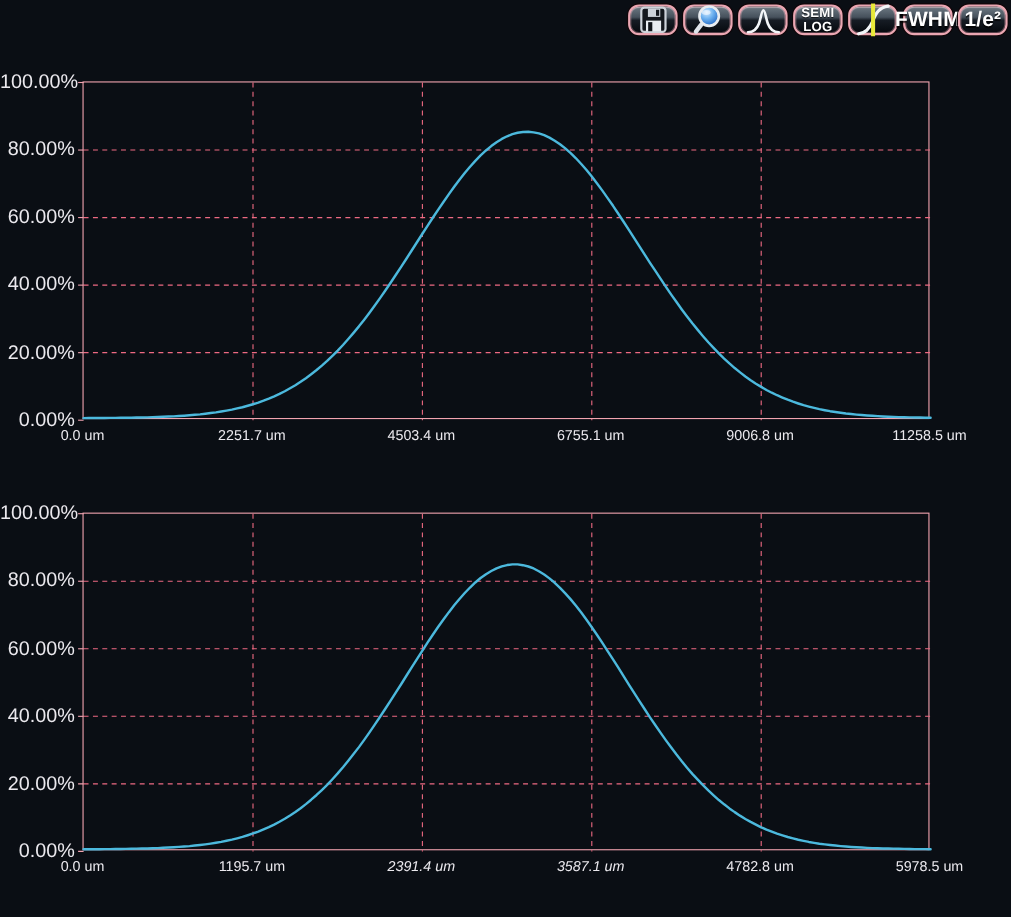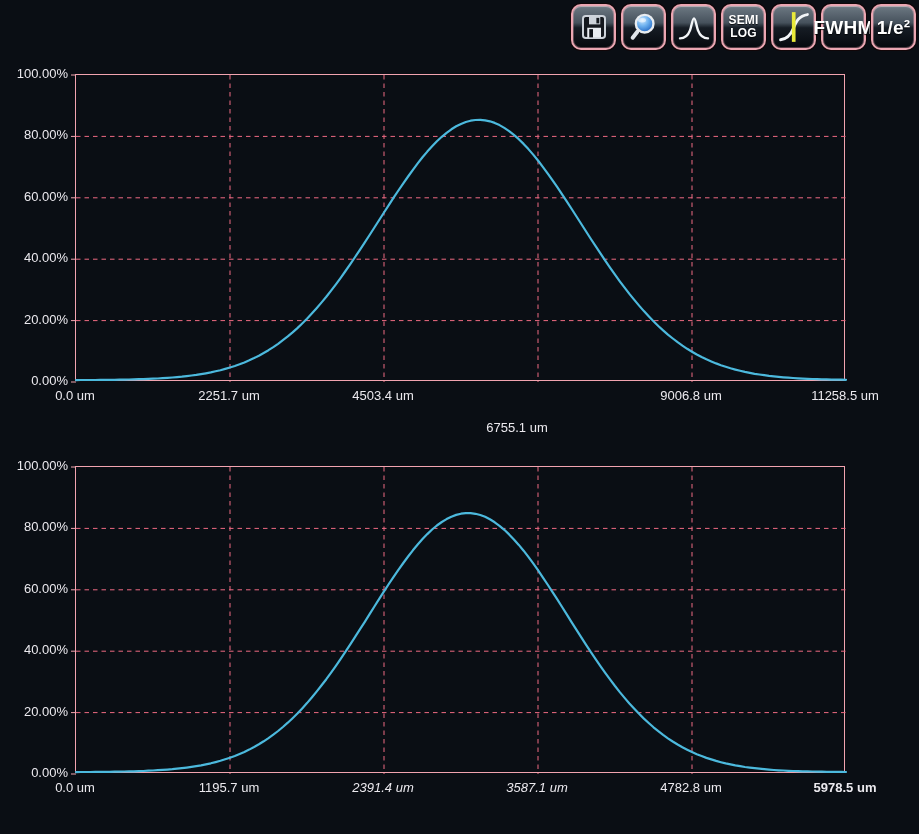--- a/index.html
+++ b/index.html
@@ -10,38 +10,38 @@
     --axis-text:#ebe9ee;
     --btn-border:#eba6b2;
   }
   *{box-sizing:border-box;margin:0;padding:0;}
   html,body{width:919px;height:834px;background:var(--bg);overflow:hidden;
     font-family:"Liberation Sans",sans-serif;}
   .screen{position:relative;width:919px;height:834px;background:var(--bg);}
 
   
   .toolbar{position:absolute;top:4px;right:3px;display:flex;gap:5px;}
-  .tb-btn{width:45px;height:46px;border-radius:10px;border:2px solid var(--btn-border);
+  .tb-btn{width:45px;height:28px;border-radius:10px;border:2px solid var(--btn-border);
     background:linear-gradient(180deg,#6d7983 0%,#46515c 40%,#161c24 52%,#05080d 100%);
     box-shadow:0 0 0 1px #120608, inset 0 1px 1px rgba(255,255,255,.35),
                inset 0 0 0 1px rgba(230,160,175,.35);
     display:flex;flex-direction:column;align-items:center;justify-content:center;
     color:#fff;cursor:pointer;padding:0;}
   .tb-btn svg{display:block;}
   .tb-line{font-size:12px;font-weight:bold;line-height:13px;color:#fff;
     text-shadow:0 1px 1px rgba(0,0,0,.8);letter-spacing:.2px;white-space:nowrap;}
   .tb-line.big{font-size:19px;}
 
   
   .chart{position:absolute;left:0;width:919px;}
   .plot{position:absolute;left:75px;top:0;width:770px;height:307px;
     border:1px solid var(--border);}
   .plot svg{position:absolute;left:0;top:0;overflow:visible;}
   .y-tick{position:absolute;left:0;width:68px;text-align:right;
-    font-size:13px;color:var(--axis-text);line-height:16px;}
+    font-size:18px;color:var(--axis-text);line-height:16px;}
   .x-tick{position:absolute;width:130px;text-align:center;top:314px;
     font-size:13px;color:var(--axis-text);line-height:15px;}
 </style>
 </head>
 <body>
 
 <div class="screen">
   <div class="toolbar" id="toolbar">
       <button class="tb-btn">
         <span>
@@ -120,21 +120,21 @@
             <line x1="307.99999999999994" y1="0" x2="307.99999999999994" y2="307"></line>
             <line x1="462" y1="0" x2="462" y2="307"></line>
             <line x1="615.9999999999999" y1="0" x2="615.9999999999999" y2="307"></line>
           </g>
           <polyline points="0.0,305.1 4.8,305.0 9.6,305.0 14.4,305.0 19.2,305.0 24.1,304.9 28.9,304.9 33.7,304.8 38.5,304.8 43.3,304.7 48.1,304.6 52.9,304.5 57.8,304.4 62.6,304.2 67.4,304.1 72.2,303.9 77.0,303.7 81.8,303.5 86.6,303.2 91.4,302.9 96.3,302.5 101.1,302.1 105.9,301.7 110.7,301.1 115.5,300.5 120.3,299.9 125.1,299.1 129.9,298.3 134.8,297.4 139.6,296.3 144.4,295.2 149.2,293.9 154.0,292.5 158.8,291.0 163.6,289.3 168.4,287.4 173.3,285.3 178.1,283.1 182.9,280.7 187.7,278.0 192.5,275.2 197.3,272.1 202.1,268.8 206.9,265.2 211.8,261.4 216.6,257.4 221.4,253.1 226.2,248.5 231.0,243.7 235.8,238.6 240.6,233.2 245.4,227.6 250.3,221.7 255.1,215.6 259.9,209.3 264.7,202.8 269.5,196.0 274.3,189.1 279.1,182.0 283.9,174.8 288.8,167.4 293.6,160.0 298.4,152.5 303.2,145.0 308.0,137.5 312.8,130.1 317.6,122.7 322.4,115.5 327.3,108.4 332.1,101.5 336.9,94.8 341.7,88.4 346.5,82.3 351.3,76.6 356.1,71.3 360.9,66.3 365.8,61.8 370.6,57.8 375.4,54.3 380.2,51.3 385.0,48.9 389.8,47.0 394.6,45.7 399.4,45.0 404.3,44.8 409.1,45.3 413.9,46.3 418.7,47.9 423.5,50.1 428.3,52.9 433.1,56.1 437.9,59.9 442.8,64.2 447.6,68.9 452.4,74.1 457.2,79.6 462.0,85.5 466.8,91.8 471.6,98.3 476.4,105.1 481.3,112.1 486.1,119.3 490.9,126.6 495.7,134.0 500.5,141.5 505.3,149.0 510.1,156.5 514.9,164.0 519.8,171.3 524.6,178.6 529.4,185.8 534.2,192.8 539.0,199.6 543.8,206.3 548.6,212.7 553.4,218.9 558.3,224.9 563.1,230.6 567.9,236.1 572.7,241.3 577.5,246.3 582.3,251.0 587.1,255.4 591.9,259.6 596.8,263.5 601.6,267.2 606.4,270.6 611.2,273.8 616.0,276.7 620.8,279.5 625.6,282.0 630.4,284.3 635.3,286.4 640.1,288.4 644.9,290.2 649.7,291.8 654.5,293.3 659.3,294.6 664.1,295.8 668.9,296.9 673.8,297.9 678.6,298.8 683.4,299.5 688.2,300.2 693.0,300.9 697.8,301.4 702.6,301.9 707.4,302.3 712.2,302.7 717.1,303.0 721.9,303.3 726.7,303.6 731.5,303.8 736.3,304.0 741.1,304.2 745.9,304.3 750.8,304.4 755.6,304.6 760.4,304.6 765.2,304.7 770.0,304.8" fill="none" stroke="#4cb9dd" stroke-width="2.2" stroke-linejoin="round" stroke-linecap="round"></polyline>
         </svg>
       </div>
       <div class="x-tick" style="left: 10px;">0.0 um</div>
       <div class="x-tick" style="left: 164px;">2251.7 um</div>
       <div class="x-tick" style="left: 318px;">4503.4 um</div>
-      <div class="x-tick" style="left: 452px; margin-top: 32px;">6755.1 um</div>
+      <div class="x-tick" style="left: 472px;">6755.1 um</div>
       <div class="x-tick" style="left: 626px;">9006.8 um</div>
       <div class="x-tick" style="left: 780px;">11258.5 um</div>
     </div>
   <div class="chart" id="chart-1" style="top:466px;">
       <div class="y-tick" style="top: -8px;">100.00%</div>
       <div class="y-tick" style="top: 53.4px;">80.00%</div>
       <div class="y-tick" style="top: 114.8px;">60.00%</div>
       <div class="y-tick" style="top: 176.2px;">40.00%</div>
       <div class="y-tick" style="top: 237.6px;">20.00%</div>
       <div class="y-tick" style="top: 299px;">0.00%</div>
@@ -157,15 +157,15 @@
             <line x1="616" y1="0" x2="616" y2="307"></line>
           </g>
           <polyline points="0.0,305.1 4.8,305.0 9.6,305.0 14.4,305.0 19.3,304.9 24.1,304.9 28.9,304.8 33.7,304.8 38.5,304.7 43.3,304.6 48.1,304.5 52.9,304.4 57.8,304.3 62.6,304.1 67.4,304.0 72.2,303.7 77.0,303.5 81.8,303.2 86.6,302.9 91.4,302.6 96.3,302.2 101.1,301.7 105.9,301.2 110.7,300.6 115.5,299.9 120.3,299.1 125.1,298.3 129.9,297.3 134.8,296.3 139.6,295.1 144.4,293.8 149.2,292.3 154.0,290.7 158.8,289.0 163.6,287.0 168.4,284.9 173.2,282.6 178.1,280.0 182.9,277.3 187.7,274.3 192.5,271.1 197.3,267.7 202.1,264.0 206.9,260.0 211.8,255.7 216.6,251.2 221.4,246.5 226.2,241.4 231.0,236.1 235.8,230.5 240.6,224.6 245.4,218.5 250.3,212.2 255.1,205.6 259.9,198.8 264.7,191.8 269.5,184.6 274.3,177.3 279.1,169.9 283.9,162.4 288.8,154.8 293.6,147.1 298.4,139.5 303.2,131.9 308.0,124.4 312.8,117.0 317.6,109.8 322.4,102.8 327.3,96.0 332.1,89.5 336.9,83.3 341.7,77.5 346.5,72.1 351.3,67.1 356.1,62.5 360.9,58.5 365.8,55.0 370.6,52.1 375.4,49.7 380.2,47.9 385.0,46.7 389.8,46.1 394.6,46.1 399.4,46.8 404.3,48.0 409.1,49.8 413.9,52.3 418.7,55.3 423.5,58.8 428.3,62.8 433.1,67.4 437.9,72.4 442.8,77.9 447.6,83.7 452.4,89.9 457.2,96.4 462.0,103.2 466.8,110.3 471.6,117.5 476.4,124.9 481.3,132.4 486.1,140.0 490.9,147.7 495.7,155.3 500.5,162.9 505.3,170.4 510.1,177.8 514.9,185.2 519.8,192.3 524.6,199.3 529.4,206.1 534.2,212.6 539.0,219.0 543.8,225.1 548.6,230.9 553.4,236.5 558.3,241.8 563.1,246.8 567.9,251.6 572.7,256.0 577.5,260.3 582.3,264.2 587.1,267.9 591.9,271.3 596.7,274.5 601.6,277.5 606.4,280.2 611.2,282.7 616.0,285.1 620.8,287.2 625.6,289.1 630.4,290.9 635.3,292.4 640.1,293.9 644.9,295.2 649.7,296.4 654.5,297.4 659.3,298.4 664.1,299.2 668.9,300.0 673.8,300.6 678.6,301.2 683.4,301.7 688.2,302.2 693.0,302.6 697.8,303.0 702.6,303.3 707.4,303.5 712.3,303.8 717.1,304.0 721.9,304.1 726.7,304.3 731.5,304.4 736.3,304.5 741.1,304.6 745.9,304.7 750.8,304.8 755.6,304.9 760.4,304.9 765.2,304.9 770.0,305.0" fill="none" stroke="#4cb9dd" stroke-width="2.2" stroke-linejoin="round" stroke-linecap="round"></polyline>
         </svg>
       </div>
       <div class="x-tick" style="left: 10px;">0.0 um</div>
       <div class="x-tick" style="left: 164px;">1195.7 um</div>
       <div class="x-tick" style="left: 318px; font-style: italic;">2391.4 um</div>
       <div class="x-tick" style="left: 472px; font-style: italic;">3587.1 um</div>
       <div class="x-tick" style="left: 626px;">4782.8 um</div>
-      <div class="x-tick" style="left: 780px; font-weight: bold;">5978.5 um</div>
+      <div class="x-tick" style="left: 780px;">5978.5 um</div>
     </div>
 </div>
 
 </body></html>

